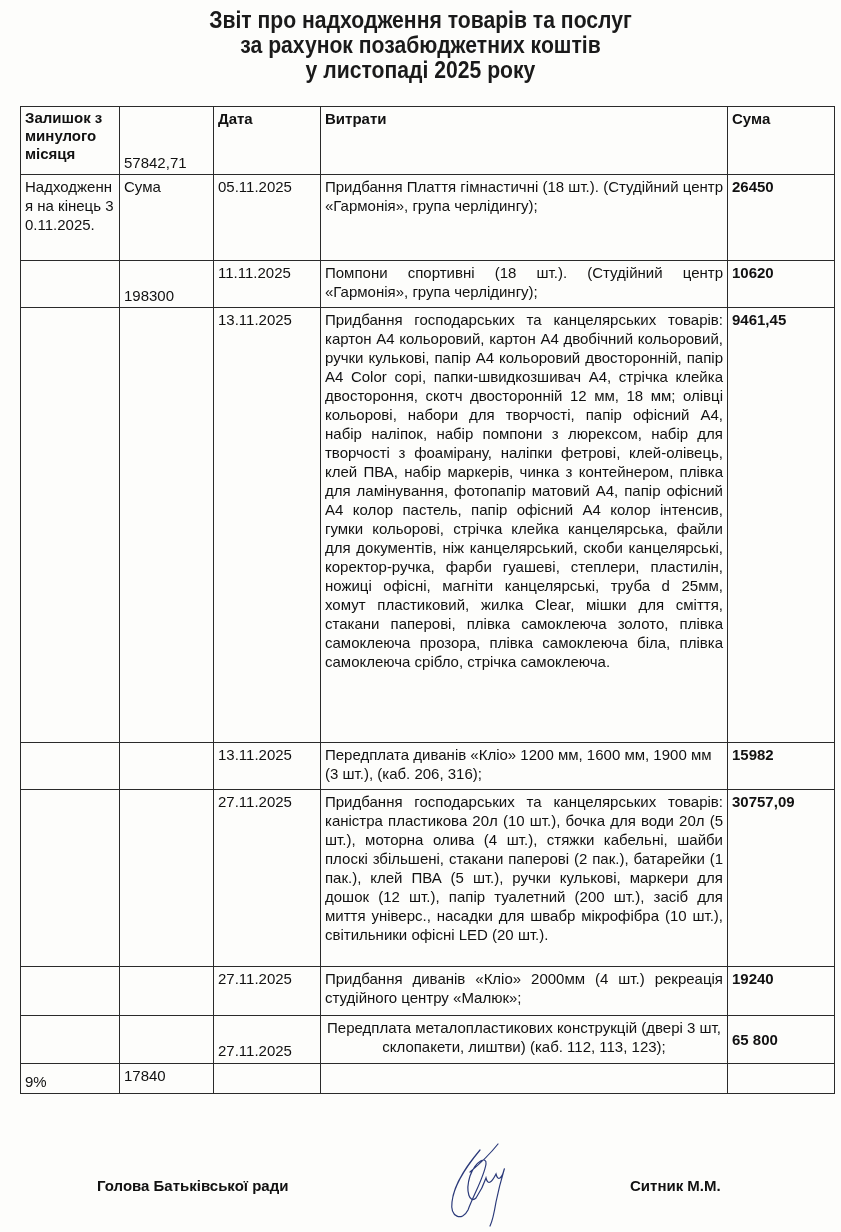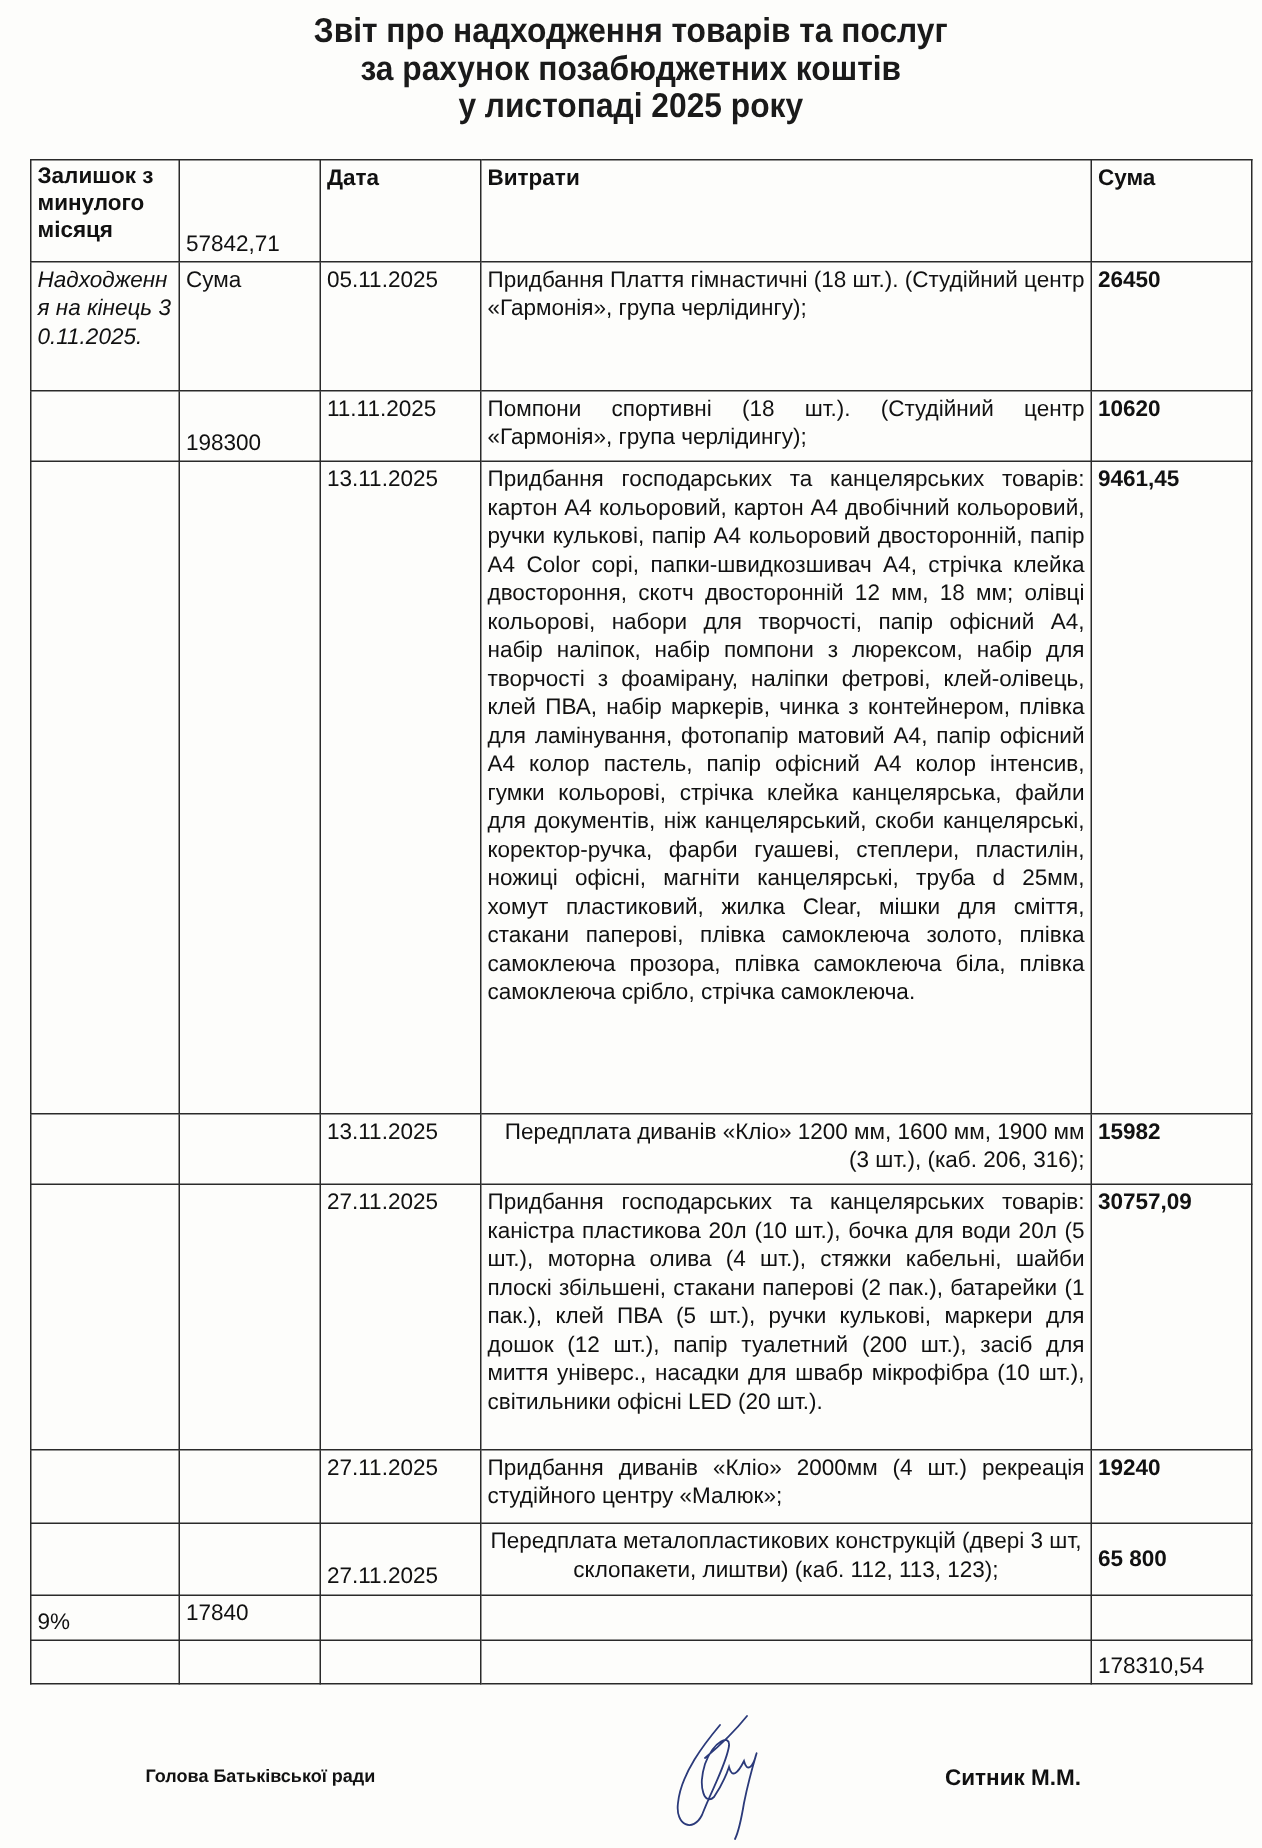--- a/index.html
+++ b/index.html
@@ -15,25 +15,25 @@
       border-collapse: collapse; table-layout: fixed;
     }
     table.report td {
       border: 1.5px solid #2a2a2a; vertical-align: top; padding: 2px 4px;
       font-family: "Liberation Sans", sans-serif; font-size: 15px; line-height: 19px;
     }
     td.hdr { font-weight: bold; vertical-align: bottom; }
     td.body { font-family: "DejaVu Sans", sans-serif; font-size: 12.6px; line-height: 19.3px; text-align: justify; padding: 3px 5px 3px 5px; }
     td.date { font-family: "DejaVu Sans", sans-serif; font-size: 13.5px; padding-top: 6px; padding-left: 6px; }
     td.amt { font-family: "DejaVu Sans", sans-serif; font-size: 13.5px; padding-top: 6px; font-weight: bold; }
-    td.c1 { font-size: 15px; line-height: 20px; font-style: italic; }
+    td.c1 { font-size: 15px; line-height: 20px; }
     .bottom { vertical-align: bottom !important; }
     .footer-left {
       position: absolute; left: 97px; top: 1177px;
-      font-family: "Liberation Sans", sans-serif; font-weight: bold; font-size: 12px;
+      font-family: "Liberation Sans", sans-serif; font-weight: bold; font-size: 15px;
     }
     .footer-right {
       position: absolute; left: 630px; top: 1177px;
       font-family: "Liberation Sans", sans-serif; font-weight: bold; font-size: 15px;
     }
     .signature { position: absolute; left: 440px; top: 1142px; width: 80px; height: 85px; }
   </style>
 </head>
 <body>
 
@@ -77,21 +77,21 @@
     <td></td>
     <td></td>
     <td class="date">13.11.2025</td>
     <td class="body">Придбання господарських та канцелярських товарів: картон А4 кольоровий, картон А4 двобічний кольоровий, ручки кулькові, папір А4 кольоровий двосторонній, папір А4 Color copi, папки-швидкозшивач А4, стрічка клейка двостороння, скотч двосторонній 12 мм, 18 мм; олівці кольорові, набори для творчості, папір офісний А4, набір наліпок, набір помпони з люрексом, набір для творчості з фоамірану, наліпки фетрові, клей-олівець, клей ПВА, набір маркерів, чинка з контейнером, плівка для ламінування, фотопапір матовий А4, папір офісний А4 колор пастель, папір офісний А4 колор інтенсив, гумки кольорові, стрічка клейка канцелярська, файли для документів, ніж канцелярський, скоби канцелярські, коректор-ручка, фарби гуашеві, степлери, пластилін, ножиці офісні, магніти канцелярські, труба d 25мм, хомут пластиковий, жилка Clear, мішки для сміття, стакани паперові, плівка самоклеюча золото, плівка самоклеюча прозора, плівка самоклеюча біла, плівка самоклеюча срібло, стрічка самоклеюча.</td>
     <td class="amt">9461,45</td>
   </tr>
   <tr style="height:47px">
     <td></td>
     <td></td>
     <td class="date">13.11.2025</td>
-    <td class="body" style="text-align:right">Передплата диванів «Кліо» 1200 мм, 1600 мм, 1900 мм (3 шт.), (каб. 206, 316);</td>
+    <td class="body" style="text-align:left">Передплата диванів «Кліо» 1200 мм, 1600 мм, 1900 мм (3 шт.), (каб. 206, 316);</td>
     <td class="amt">15982</td>
   </tr>
   <tr style="height:177px">
     <td></td>
     <td></td>
     <td class="date">27.11.2025</td>
     <td class="body">Придбання господарських та канцелярських товарів: каністра пластикова 20л (10 шт.), бочка для води 20л (5 шт.), моторна олива (4 шт.), стяжки кабельні, шайби плоскі збільшені, стакани паперові (2 пак.), батарейки (1 пак.), клей ПВА (5 шт.), ручки кулькові, маркери для дошок (12 шт.), папір туалетний (200 шт.), засіб для миття універс., насадки для швабр мікрофібра (10 шт.), світильники офісні LED (20 шт.).</td>
     <td class="amt">30757,09</td>
   </tr>
   <tr style="height:49px">
@@ -108,27 +108,20 @@
     <td class="body" style="text-align:center">Передплата металопластикових конструкцій (двері 3 шт, склопакети, лиштви) (каб. 112, 113, 123);</td>
     <td class="amt bottom" style="padding-bottom:14px">65 800</td>
   </tr>
   <tr style="height:30px">
     <td class="bottom">9%</td>
     <td>17840</td>
     <td></td>
     <td></td>
     <td></td>
   </tr>
-  <tr style="height:29px">
-    <td></td>
-    <td></td>
-    <td></td>
-    <td></td>
-    <td class="bottom">178310,54</td>
-  </tr>
 </tbody>
   </table>
 
 <div class="footer-left">Голова Батьківської ради</div>
 
 <svg class="signature" viewBox="0 0 80 85">
   <path d="M40 8 C 30 20, 14 40, 12 60 C 10 75, 22 80, 28 68 C 34 52, 44 35, 46 22 C 47 14, 36 18, 30 34 C 25 50, 30 62, 36 56 C 40 50, 44 42, 46 36 C 48 44, 52 40, 56 32 C 58 40, 62 36, 64 28 C 66 22, 60 40, 56 60 C 54 72, 52 80, 50 84 M58 2 C 50 12, 42 20, 30 30" fill="none" stroke="#2b3a7a" stroke-width="1.2" stroke-linecap="round"></path>
 </svg>
 
 <div class="footer-right">Ситник М.М.</div>

